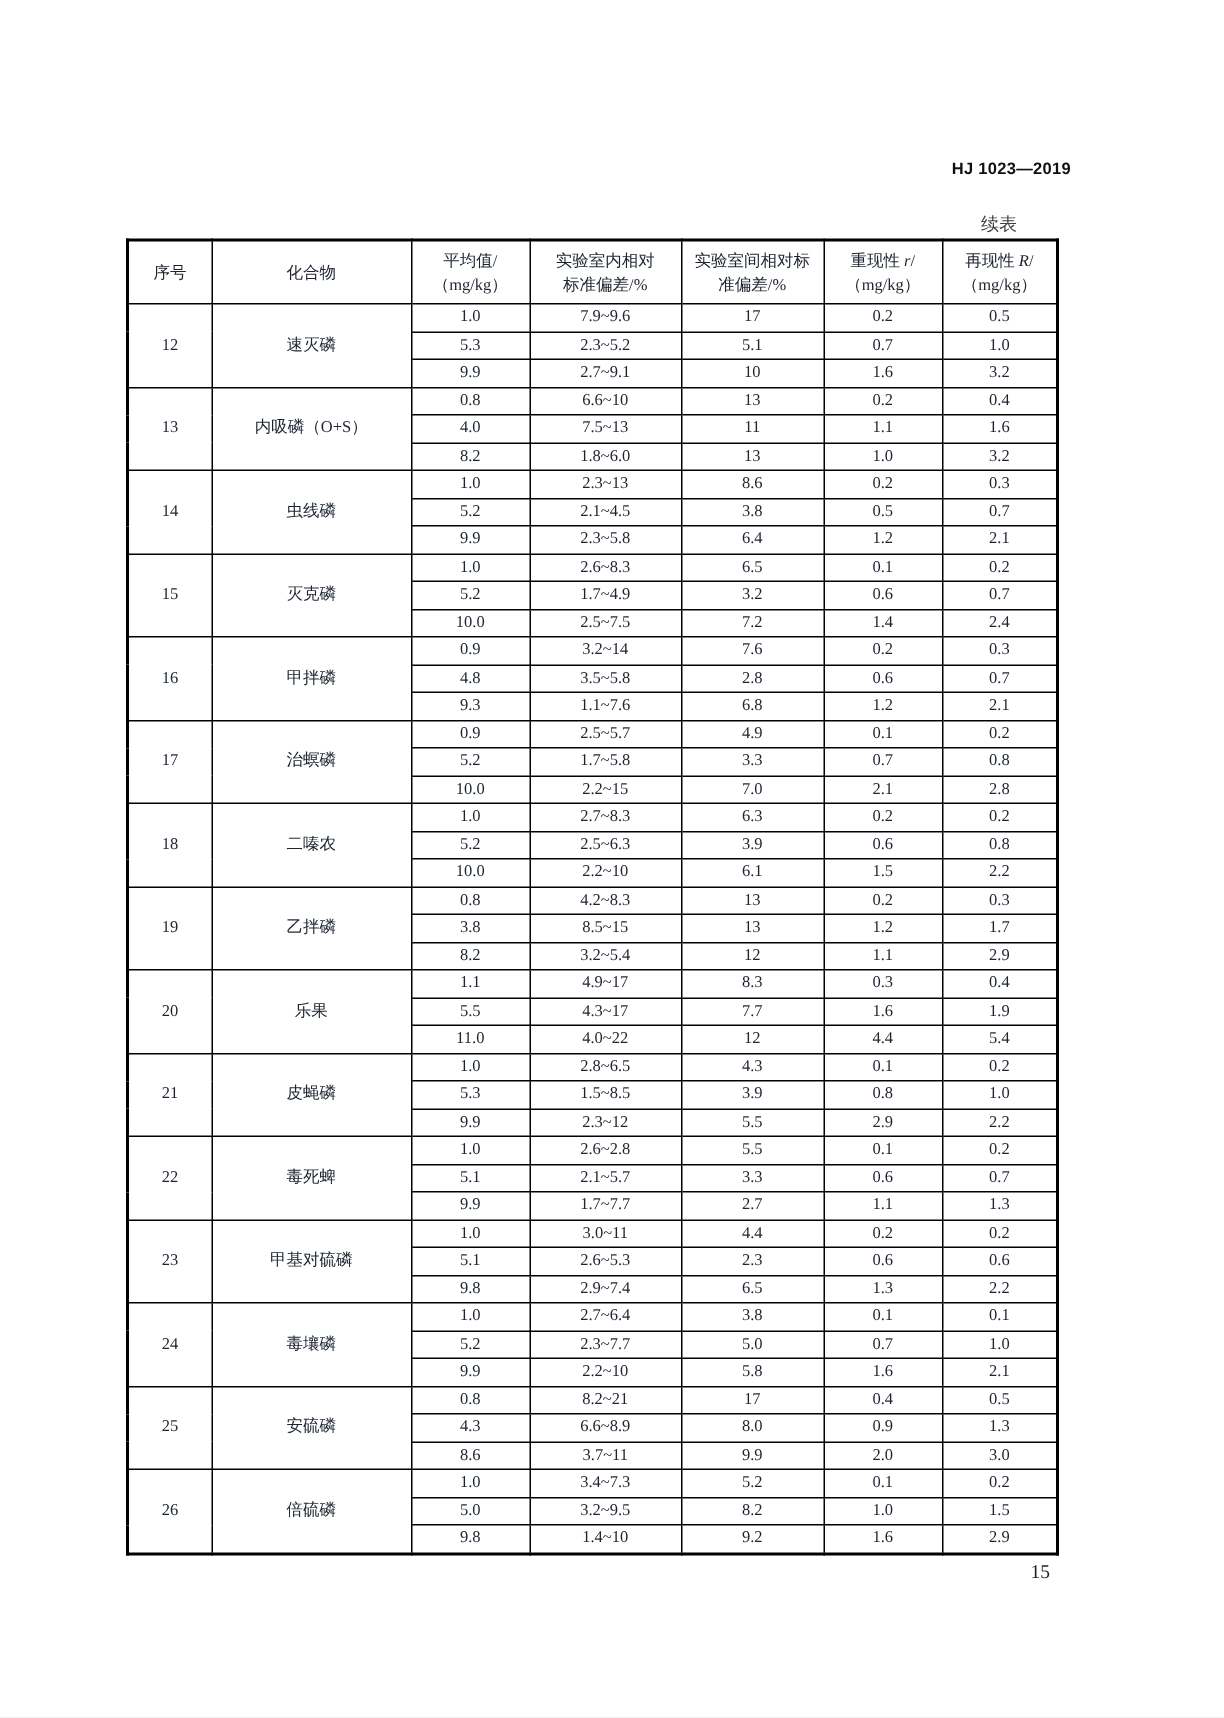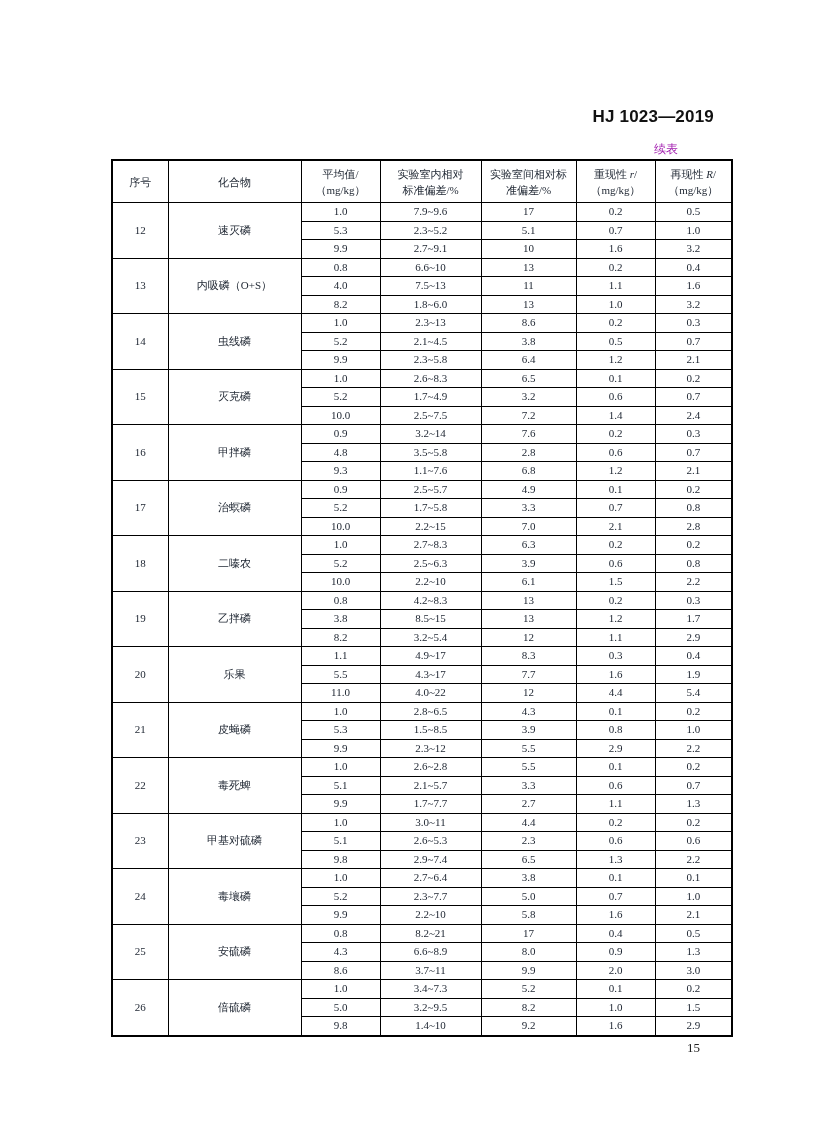--- a/index.html
+++ b/index.html
@@ -9,33 +9,33 @@
     background:#ffffff;
     font-family:"Liberation Serif","DejaVu Serif",serif;
     color:#1c2430;
     overflow:hidden;
   }
   .doc-code{
     position:absolute;
     top:107px;right:102px;
     font-family:"Liberation Sans","DejaVu Sans",sans-serif;
     font-weight:bold;
-    font-size:17px;
+    font-size:11px;
     letter-spacing:0.2px;
     color:#111;
   }
   .continued{
     position:absolute;
     top:141px;right:138px;
     font-size:12px;
-    color:#a21caf;
+    color:#404040;
   }
   table.results{
     position:absolute;
-    left:111px;top:159px;
+    left:84px;top:159px;
     width:620px;
     border-collapse:collapse;
     table-layout:fixed;
     border:2px solid #000;
   }
   table.results th, table.results td{
     border:1px solid #000;
     text-align:center;
     vertical-align:middle;
     padding:0 2px;

